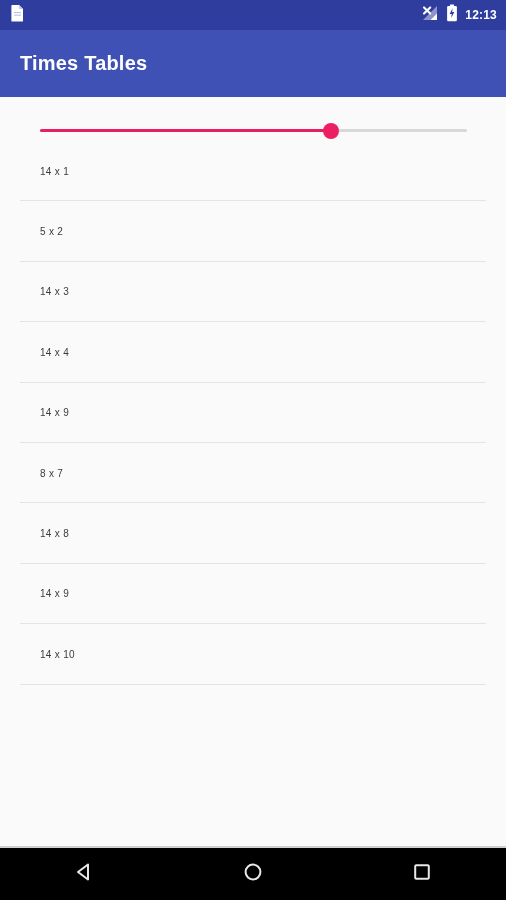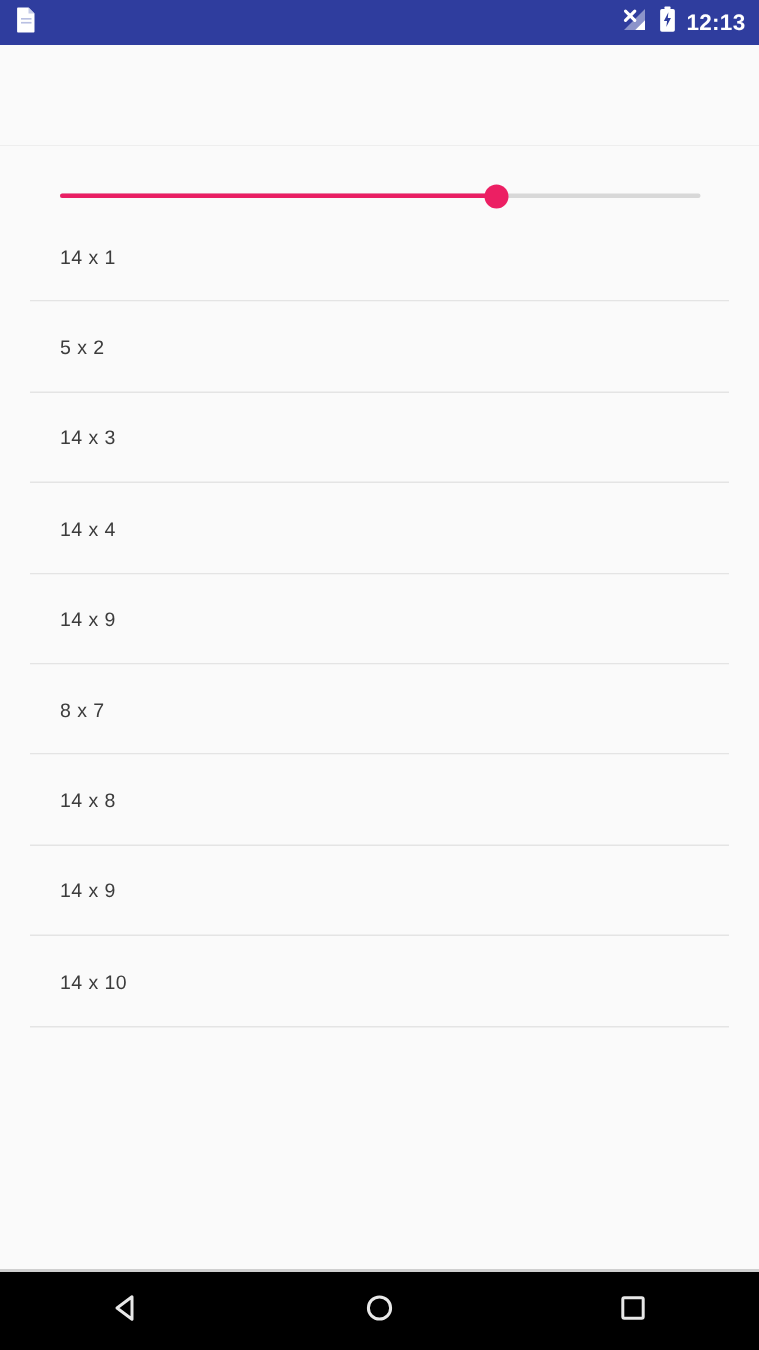--- a/index.html
+++ b/index.html
@@ -38,21 +38,21 @@
   }
   #status-right {
     margin-left: auto;
     display: flex;
     align-items: center;
     gap: 7px;
   }
   .sb-icon { display: block; }
   #status-clock {
     color: #ffffff;
-    font-size: 15px;
+    font-size: 12px;
     font-weight: bold;
     letter-spacing: 0.2px;
     line-height: 1;
   }
 
   
   #app-bar {
     position: absolute;
     left: 0; top: 30px;
     width: 506px;
@@ -132,21 +132,21 @@
     position: relative;
     height: 60.4px;
     box-sizing: border-box;
     display: flex;
     align-items: center;
     padding-left: 40px;
     background: #fafafa;
   }
   .list-item-label {
     color: #3c3c3c;
-    font-size: 13px;
+    font-size: 10px;
     letter-spacing: 0.3px;
   }
   .list-divider {
     position: absolute;
     left: 20px;
     bottom: 0;
     width: 466px;
     height: 1px;
     background: #e4e4e4;
   }
@@ -210,20 +210,23 @@
           <rect x="4" y="0.4" width="4" height="1.8" rx="0.4" fill="#ffffff"></rect>
           <rect x="1.1" y="2" width="9.8" height="15.2" rx="1.2" fill="#ffffff"></rect>
           <rect x="2.5" y="3.4" width="7" height="12.4" rx="0.6" fill="#2f3d9e" opacity="0.0"></rect>
           <path d="M6.6 4.2 L3.6 10 h2.1 l-0.5 4 3.1 -6 h-2.1 z" fill="#2f3d9e"></path>
         </svg>
       </span>
       <span id="status-clock">12:13</span>
     </div>
   </div>
 
+  <div id="app-bar">
+    <span id="app-bar-title">Times Tables</span>
+  </div>
   <div id="app-bar-shadow"></div>
 
   <div id="content">
 
     <div id="seekbar-row">
       <div id="seekbar">
         <div id="seekbar-fill"></div>
         <div id="seekbar-thumb"></div>
       </div>
     </div>

